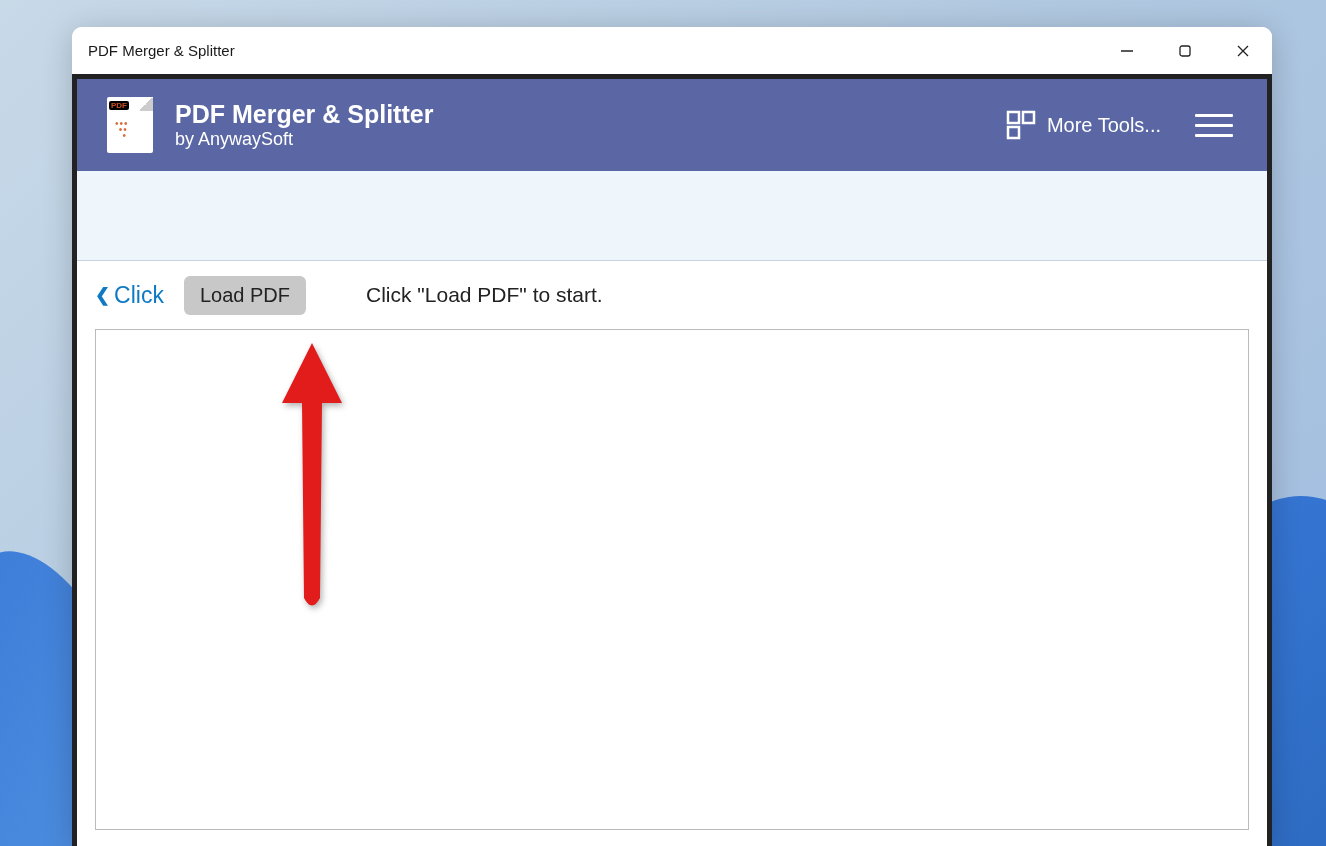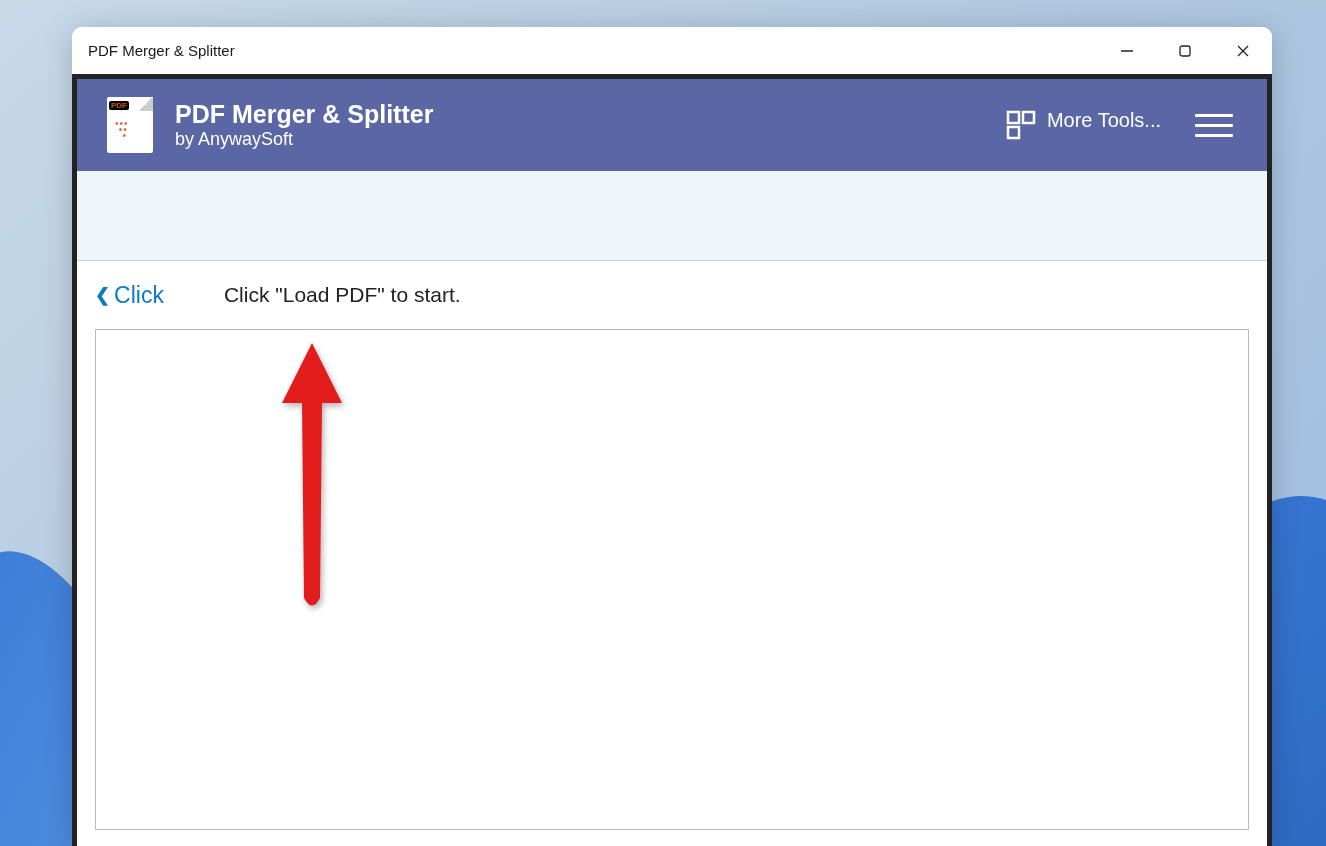--- a/index.html
+++ b/index.html
@@ -135,21 +135,21 @@
       font-size: 18px;
       font-weight: 400;
     }
     .app-header-right {
       display: flex;
       align-items: center;
       gap: 30px;
     }
     .more-tools {
       display: flex;
-      align-items: flex-start;
+      align-items: center;
       gap: 10px;
       color: #fff;
       font-size: 20px;
       cursor: pointer;
     }
     .more-tools-icon svg { display: block; }
     .hamburger {
       display: flex;
       flex-direction: column;
       gap: 7px;
@@ -275,20 +275,21 @@
       </div>
     </div>
 
     <div class="light-bar"></div>
 
     <div class="toolbar">
       <div class="back-link">
         <span class="back-chevron">❮</span>
         <span>Click</span>
       </div>
+      <button class="load-pdf-btn">Load PDF</button>
       <div class="hint-text">Click "Load PDF" to start.</div>
     </div>
 
     <div class="content-area">
       <div class="drop-zone"></div>
     </div>
   </div>
 
   <svg class="annotation-arrow" width="80" height="270" viewBox="0 0 80 270">
     <path d="M 40 0 L 70 60 L 50 60 L 48 255 Q 40 270 32 255 L 30 60 L 10 60 Z" fill="#e21b1b"></path>

